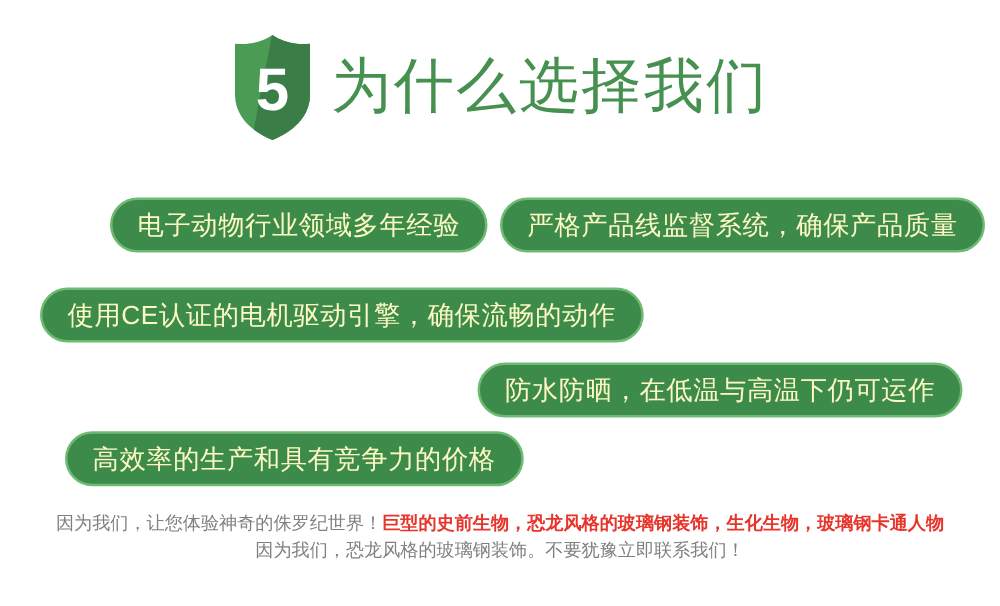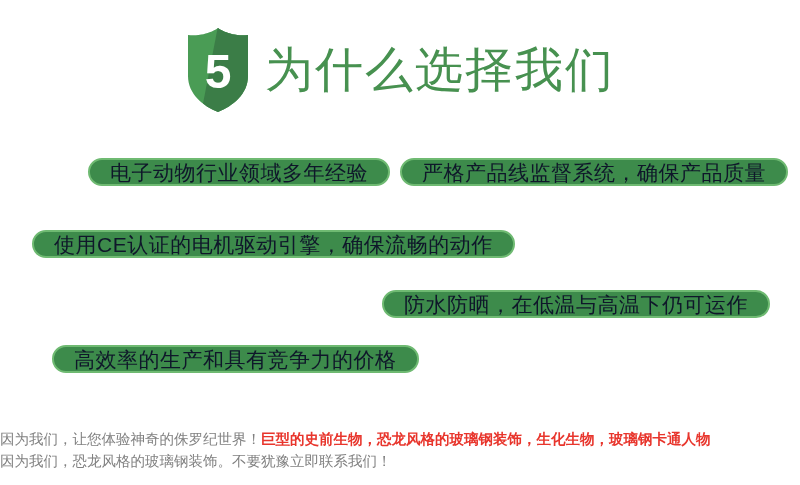--- a/index.html
+++ b/index.html
@@ -57,43 +57,44 @@
     top: 150px;
     width: 800px;
     height: 245px;
   }
   .pill {
     position: absolute;
     box-sizing: border-box;
     background: #3d8b4b;
     border: 2px solid #6fba72;
     border-radius: 26px;
-    color: #0f172a;
+    color: #fef9c3;
     font-size: 21px;
     line-height: 1;
     white-space: nowrap;
     display: flex;
     align-items: center;
     justify-content: center;
     padding: 0 20px;
-    height: 28px;
+    height: 44px;
     letter-spacing: 0.5px;
   }
   .pill-1 { left: 88px;  top: 8px;   }
   .pill-2 { left: 400px; top: 8px;   }
   .pill-3 { left: 32px;  top: 80px;  }
   .pill-4 { left: 382px; top: 140px; }
   .pill-5 { left: 52px;  top: 195px; }
 
   
   .footer {
     position: absolute;
     left: 0;
-    top: 428px;
+    top: 408px;
     width: 800px;
+    text-align: center;
     color: #808080;
     font-size: 14.5px;
     line-height: 22px;
   }
   .footer-line {
     white-space: nowrap;
   }
   .hl {
     color: #e8352c;
     font-weight: bold;

